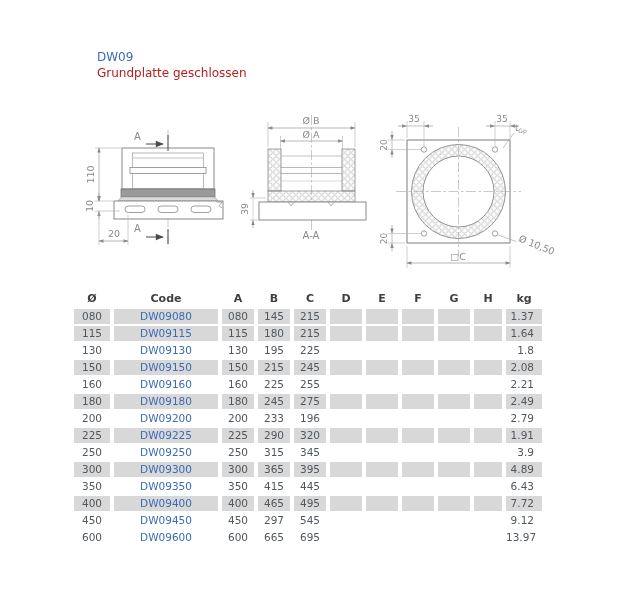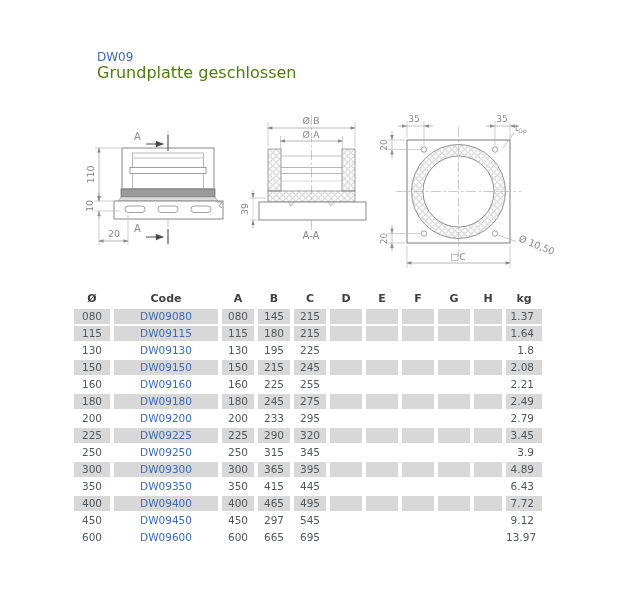--- a/index.html
+++ b/index.html
@@ -2,21 +2,21 @@
 <html><head>
 <meta charset="utf-8">
 <style>
   html,body{margin:0;padding:0;background:#fff;}
   body{width:619px;height:596px;position:relative;overflow:hidden;
        font-family:"DejaVu Sans","Liberation Sans",sans-serif;}
 
   
   .hdr{position:absolute;left:77px;top:50px;margin-left:20px;}
   .hdr .code{font-size:12px;color:#3b6bb4;line-height:15px;}
-  .hdr .title{font-size:16px;color:#4d7c0f;line-height:16px;}
+  .hdr .title{font-size:12px;color:#b91c1c;line-height:16px;}
 
   
   .draw{position:absolute;left:60px;top:105px;}
 
   
   .spec{position:absolute;left:70px;top:288px;}
   table{border-collapse:separate;border-spacing:4px 2px;table-layout:fixed;width:476px;}
   th{font-size:11px;font-weight:bold;color:#3f3f3f;text-align:center;height:17px;
      padding:0;vertical-align:middle;white-space:nowrap;}
   td{font-size:10.5px;color:#50575e;text-align:center;height:15px;line-height:15px;
@@ -278,40 +278,40 @@
     <td></td>
     <td></td>
     <td></td>
     <td class="kg">2.49</td>
   </tr>
         <tr>
     <td>200</td>
     <td><a class="codelink" href="#">DW09200</a></td>
     <td>200</td>
     <td>233</td>
-    <td>295</td>
+    <td>196</td>
     <td></td>
     <td></td>
     <td></td>
     <td></td>
     <td></td>
     <td class="kg">2.79</td>
   </tr>
         <tr class="odd">
     <td>225</td>
     <td><a class="codelink" href="#">DW09225</a></td>
     <td>225</td>
     <td>290</td>
     <td>320</td>
     <td></td>
     <td></td>
     <td></td>
     <td></td>
     <td></td>
-    <td class="kg">3.45</td>
+    <td class="kg">1.91</td>
   </tr>
         <tr>
     <td>250</td>
     <td><a class="codelink" href="#">DW09250</a></td>
     <td>250</td>
     <td>315</td>
     <td>345</td>
     <td></td>
     <td></td>
     <td></td>

